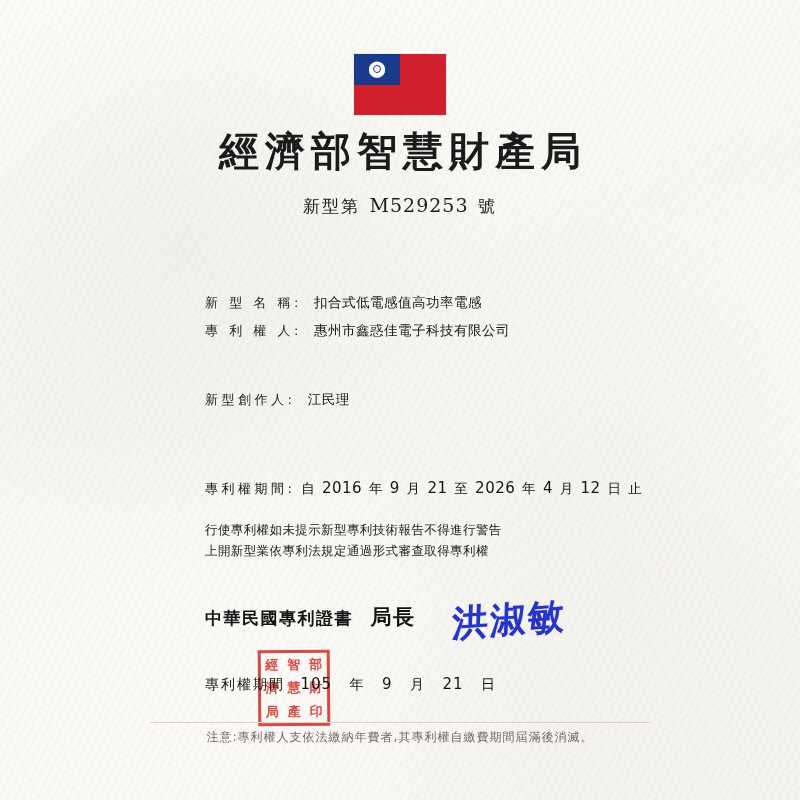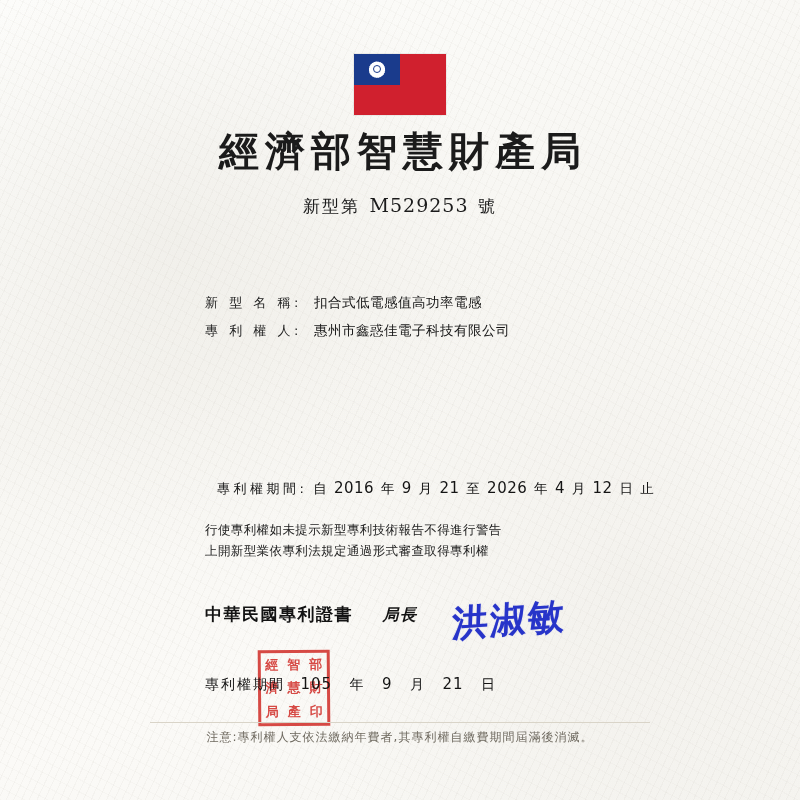--- a/index.html
+++ b/index.html
@@ -156,21 +156,20 @@
   #field-author{ top: 391px; }
 
   
   .term {
     position: absolute;
     top: 479px;
     left: 205px;
     font-size: 13.5px;
     color: #141414;
     letter-spacing: 0.5px;
-    margin-left: 12px;
   }
   .term .flabel { letter-spacing: 3.5px; font-size: 13px; }
   .term .seg { margin: 0 1px; }
   .term .big { font-size: 15px; }
 
   
   .notes {
     position: absolute;
     top: 519px;
     left: 205px;
@@ -184,21 +183,21 @@
   .authority {
     position: absolute;
     top: 603px;
     left: 205px;
     font-family: "DejaVu Serif", "Liberation Serif", serif;
     font-size: 17px;
     font-weight: 700;
     letter-spacing: 1.5px;
     color: #131313;
   }
-  .authority .post { margin-left: 22px; font-size: 16px; font-style: italic; }
+  .authority .post { margin-left: 10px; font-size: 21px; }
   .signature {
     position: absolute;
     top: 596px;
     left: 452px;
     font-family: "DejaVu Serif", "Liberation Serif", serif;
     font-size: 36px;
     font-weight: 700;
     color: #2734c9;
     letter-spacing: 2px;
     transform: rotate(-4deg) skewX(-6deg);
@@ -302,20 +301,24 @@
     <div class="field" id="field-name">
       <span class="flabel">新 型 名 稱:</span>
       <span class="fvalue">扣合式低電感值高功率電感</span>
     </div>
 
     <div class="field" id="field-owner">
       <span class="flabel">專 利 權 人:</span>
       <span class="fvalue">惠州市鑫惑佳電子科技有限公司</span>
     </div>
 
+    <div class="field" id="field-author">
+      <span class="flabel">新型創作人:</span>
+      <span class="fvalue">江民理</span>
+    </div>
 
     <div class="term">
       <span class="flabel">專利權期間:</span>
       <span class="seg">自</span>
       <span class="seg big">2016</span>
       <span class="seg">年</span>
       <span class="seg big">9</span>
       <span class="seg">月</span>
       <span class="seg big">21</span>
       <span class="seg">至</span>

